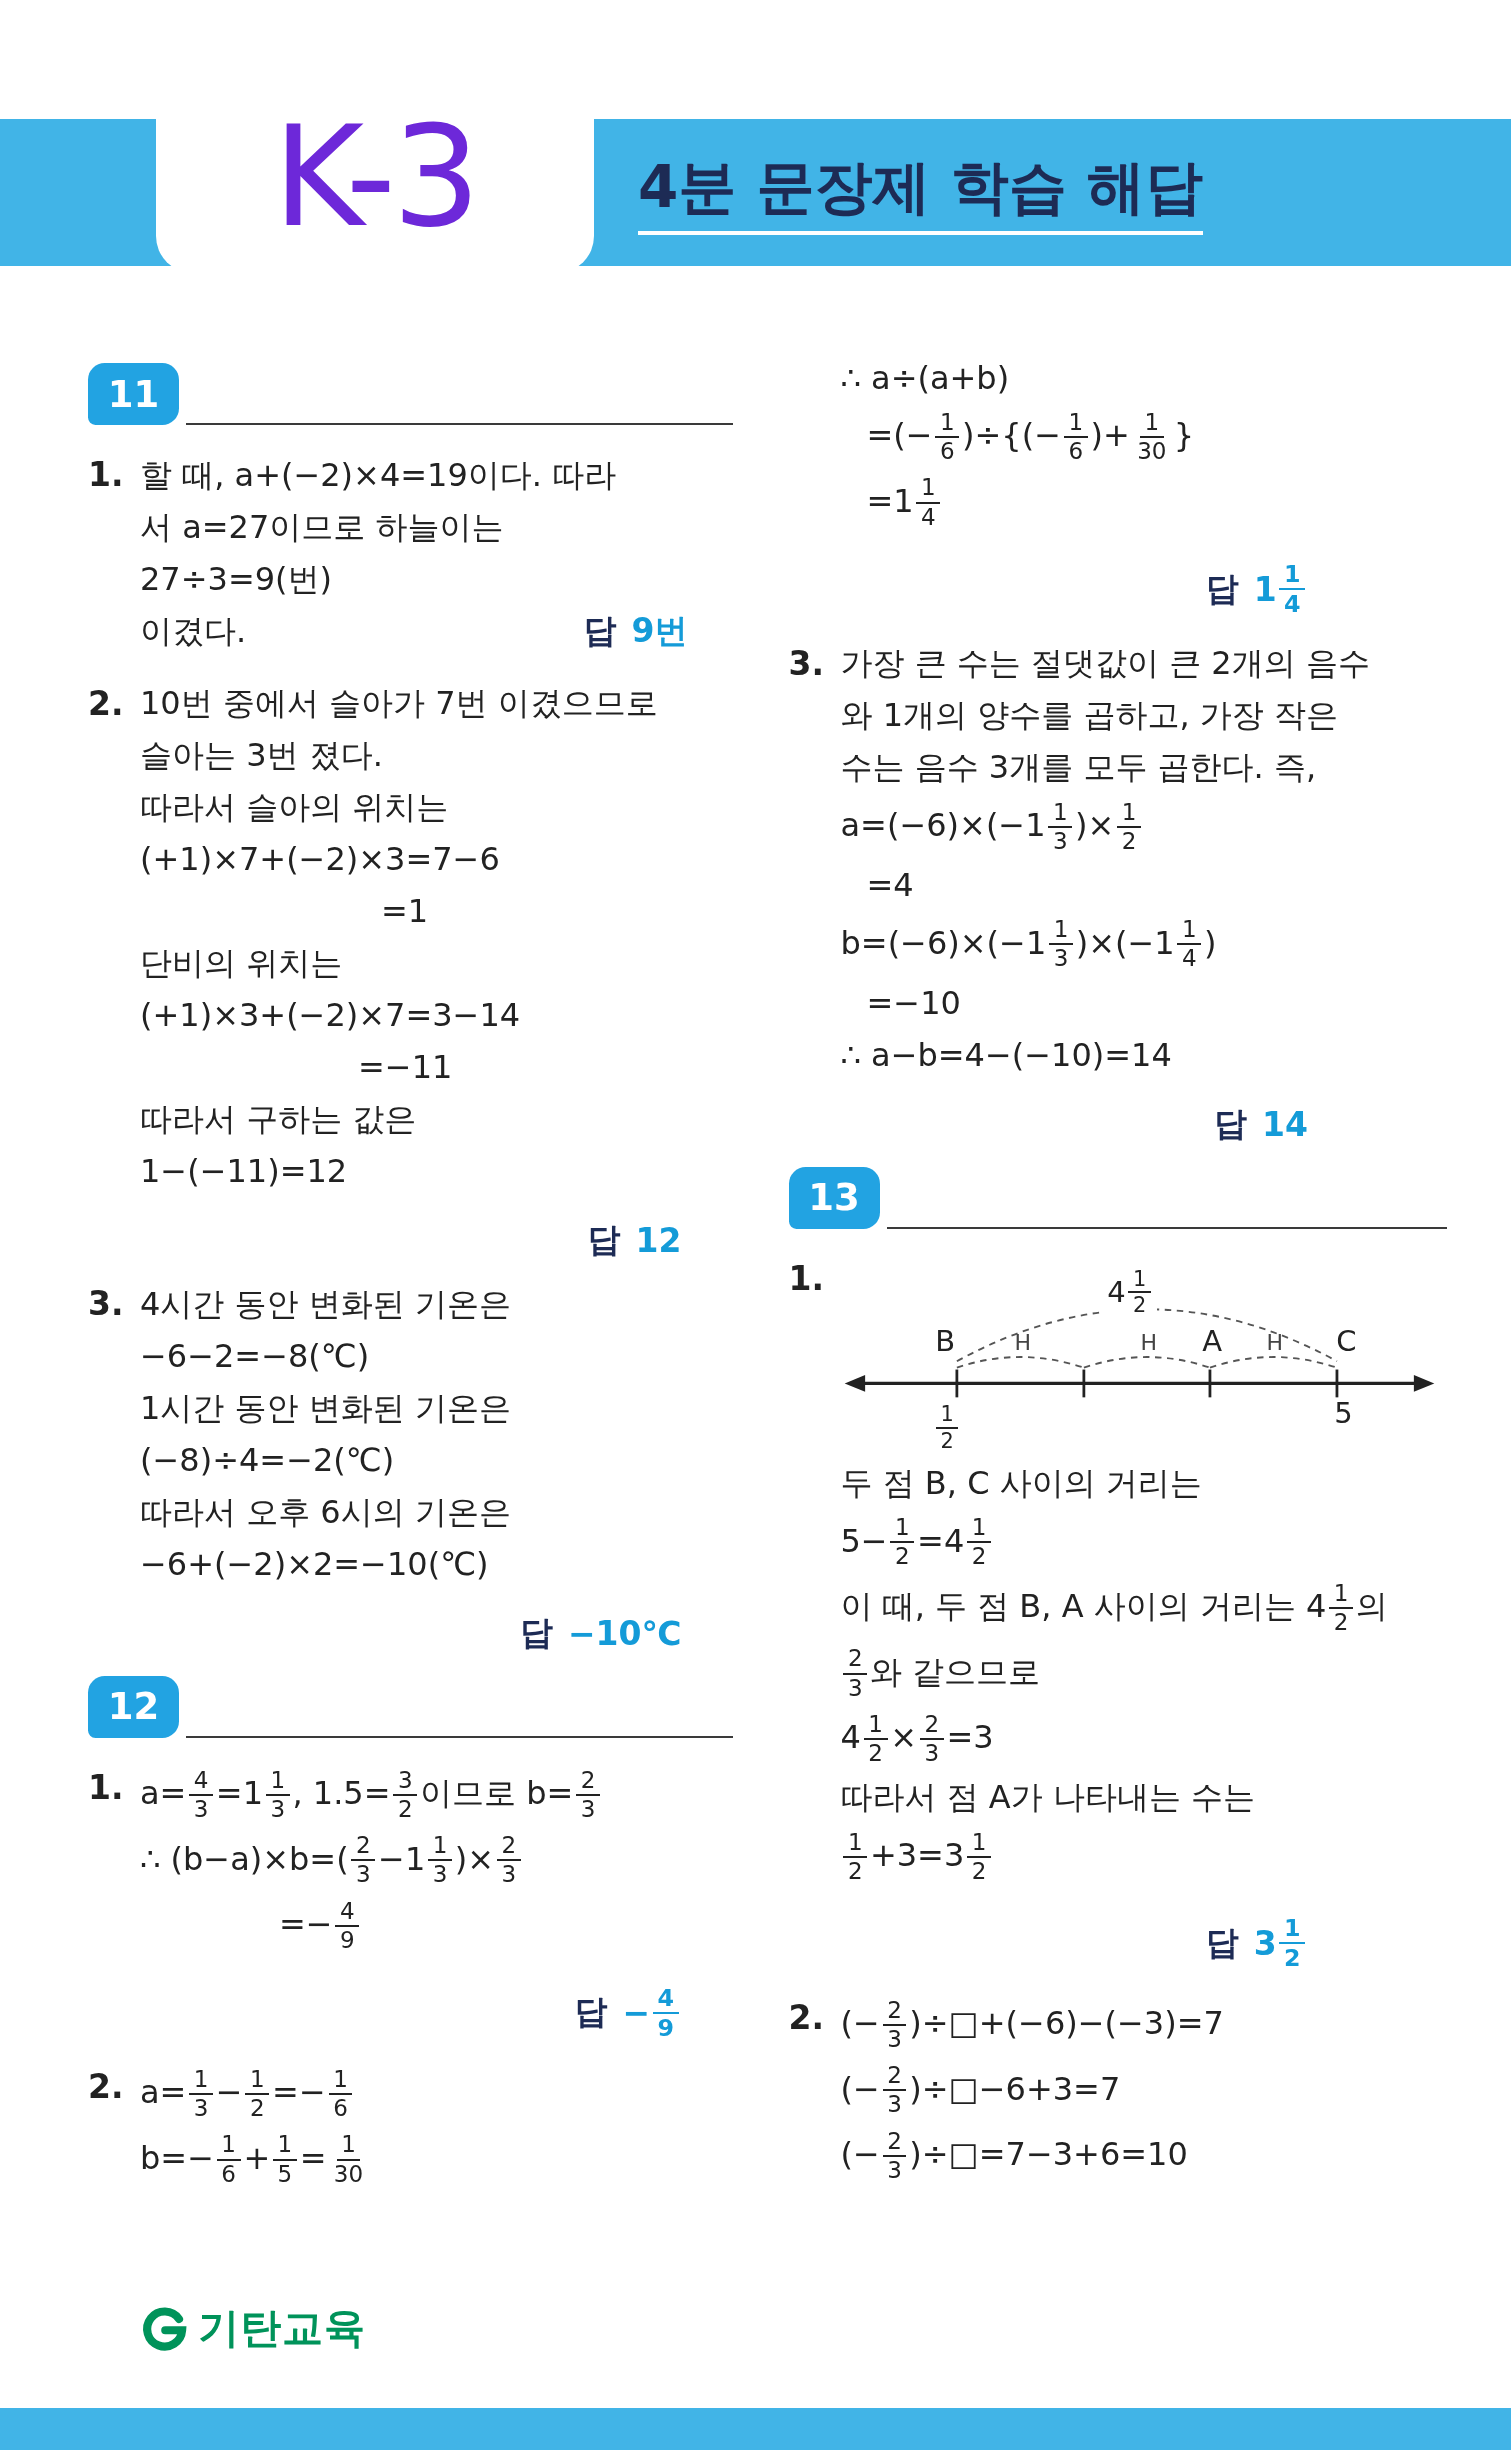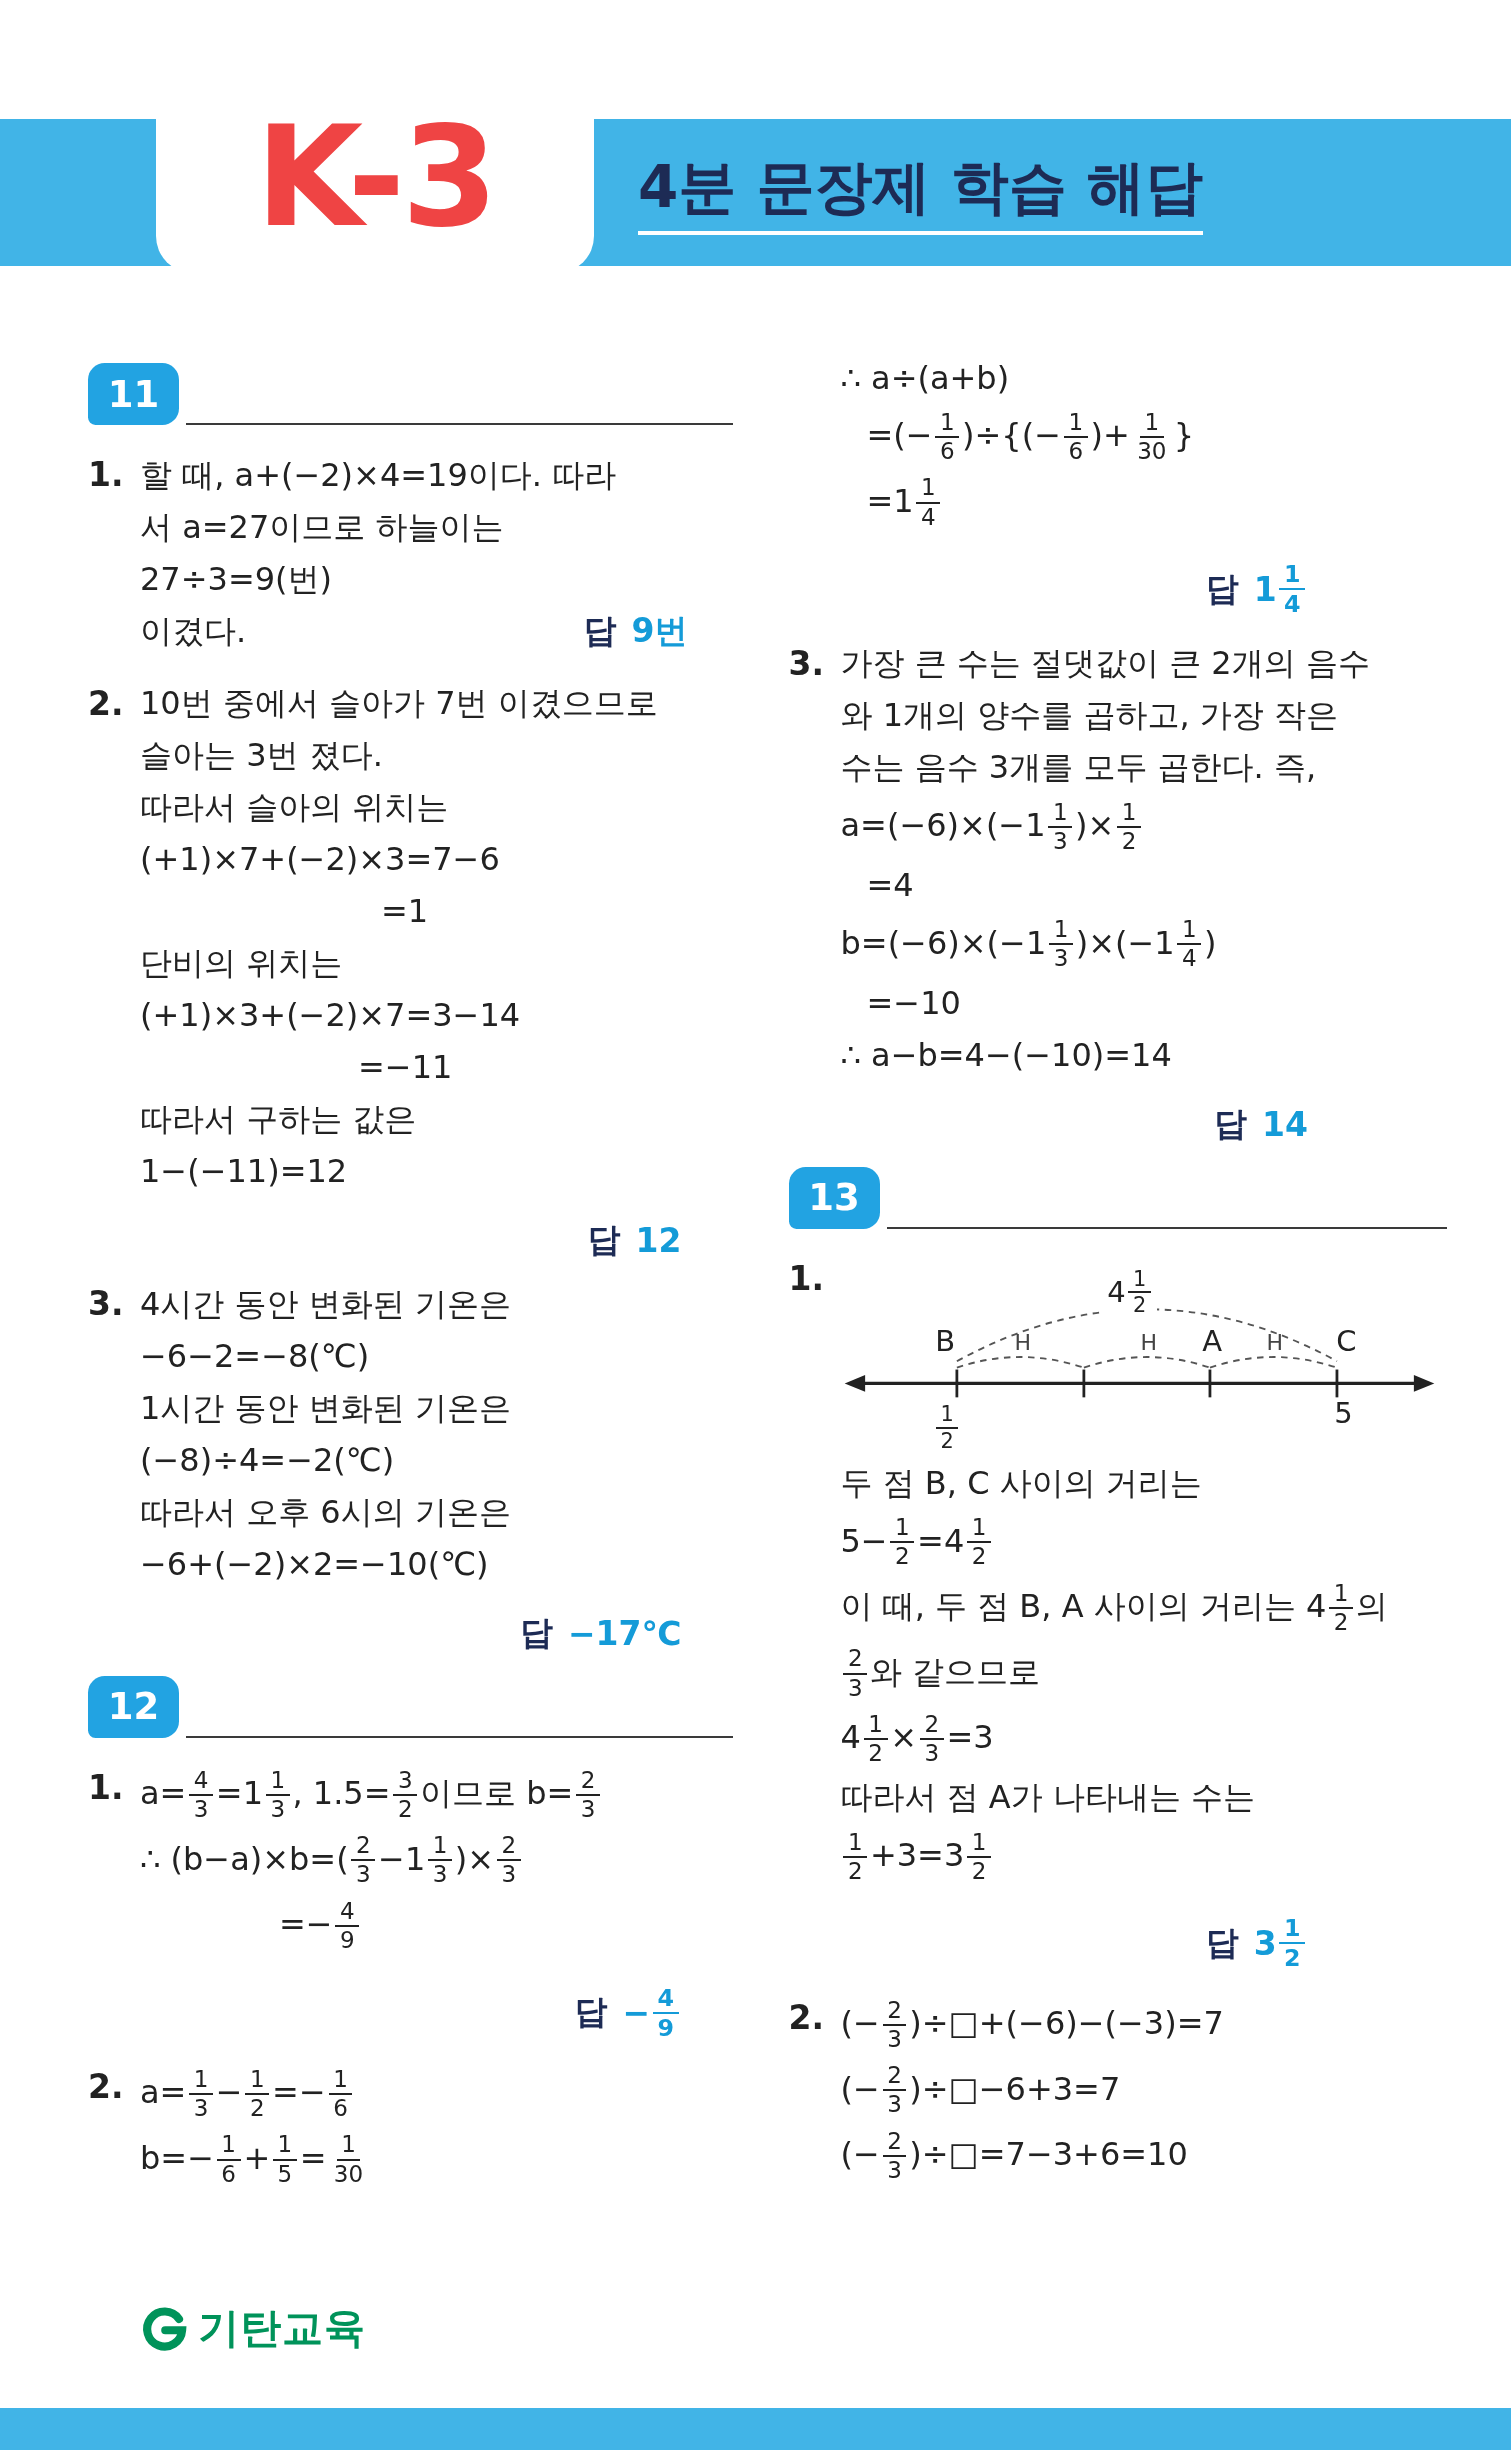--- a/index.html
+++ b/index.html
@@ -3,21 +3,21 @@
 <meta charset="utf-8">
 <style>
   *{margin:0;padding:0;box-sizing:border-box;}
   body{background:#e8e8e8;font-family:"DejaVu Sans","Liberation Sans",sans-serif;color:#222;}
   .page{position:relative;width:1511px;height:2450px;background:#ffffff;margin:0 auto;overflow:hidden;}
 
   
   .header-band{position:absolute;top:119px;left:0;width:100%;height:147px;background:#41b4e7;}
   .logo-box{position:absolute;top:82px;left:156px;width:438px;height:191px;background:#ffffff;
             border-radius:37px;display:flex;align-items:center;justify-content:center;}
-  .logo-text{font-size:139px;font-weight:bold;color:#ef4444;letter-spacing:-3.7px;line-height:1;}
+  .logo-text{font-size:139px;font-weight:normal;color:#6d28d9;letter-spacing:-3.7px;line-height:1;}
   .header-title{position:absolute;top:156px;left:638px;font-size:58px;font-weight:bold;color:#1d2b55;
                 border-bottom:4.6px solid #ffffff;padding-bottom:11px;line-height:1.1;}
 
   
   .content{position:absolute;top:343px;left:88px;width:1359px;display:flex;gap:56px;}
   .col{display:block;}
   .col-left{width:645px;}
   .col-right{width:659px;}
 
   
@@ -166,21 +166,21 @@
               <span class="mtext">따라서 오후 6시의 기온은</span>
             </div>
             <div class="line">
               <span class="mtext">−6+(−2)×2=−10(℃)</span>
             </div>
           </div>
         </div>
         <div class="answer-row">
           <span class="answer">
             <span class="ans-label">답</span>
-            <span class="ans-value">−17℃</span>
+            <span class="ans-value">−10℃</span>
           </span>
         </div>
         <div class="badge-row">
           <span class="badge">12</span>
           <span class="badge-line"></span>
         </div>
         <div class="item">
           <span class="item-num">1.</span>
           <div class="item-body">
             <div class="line">

